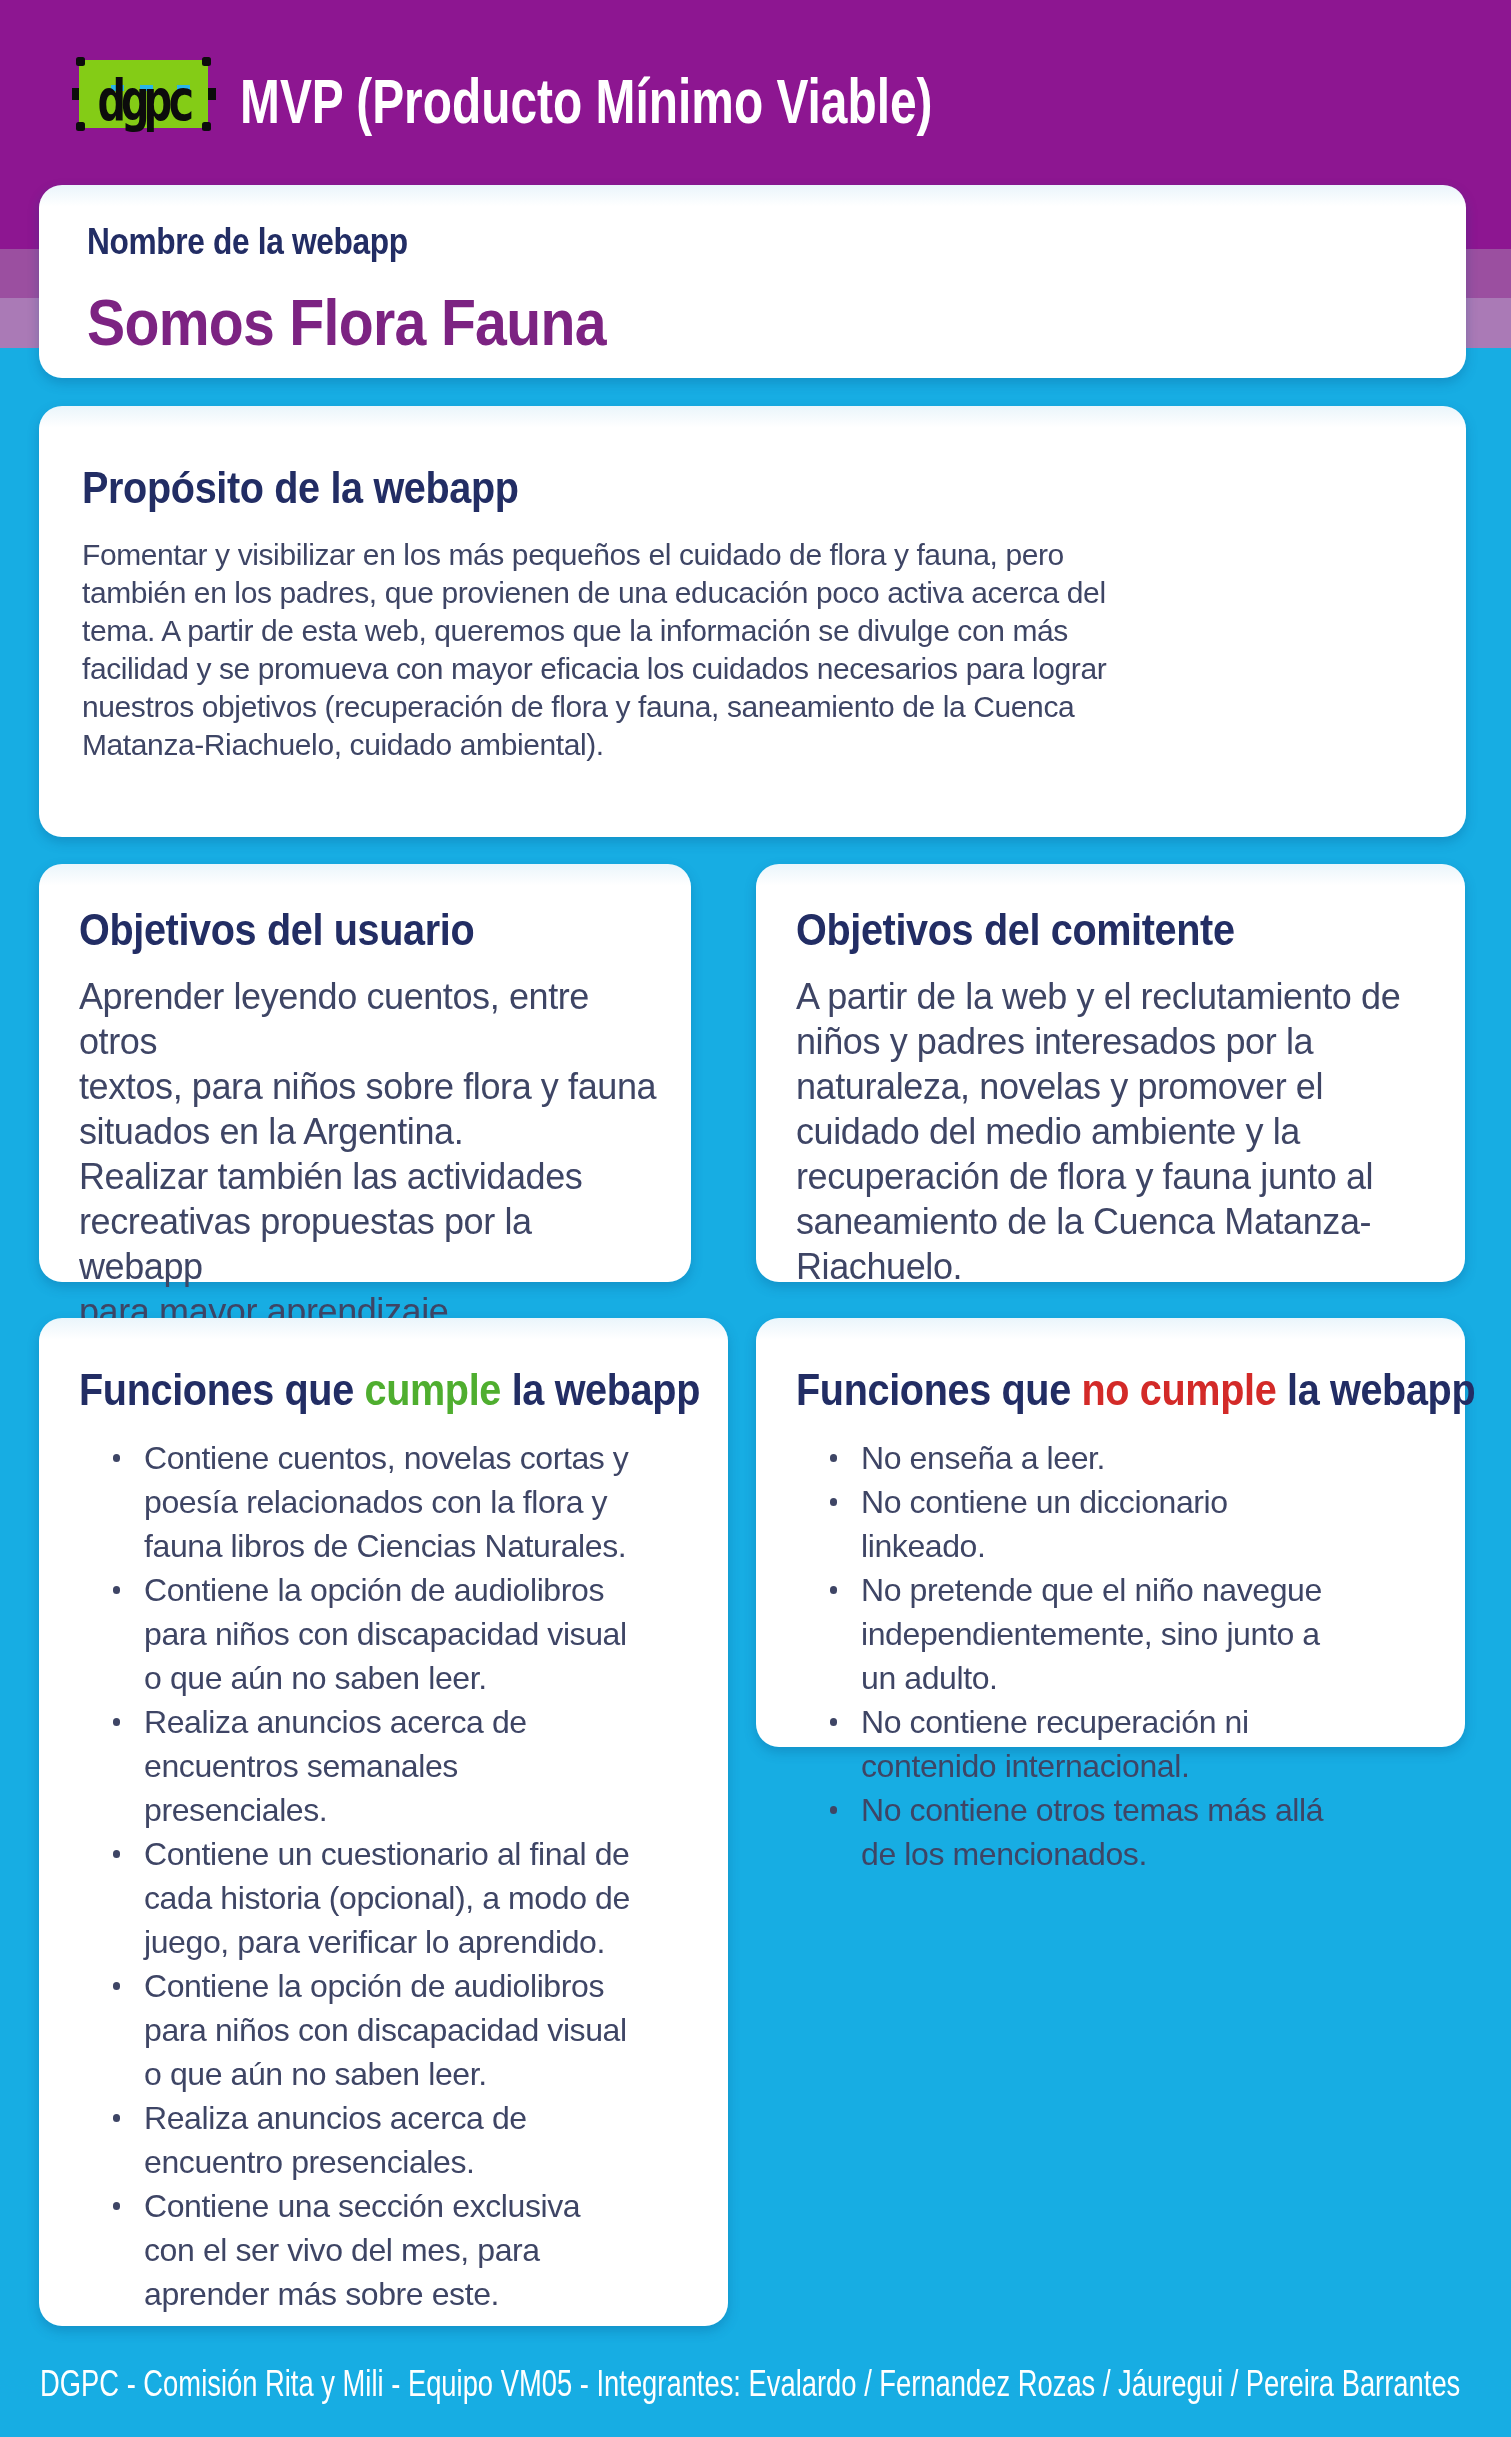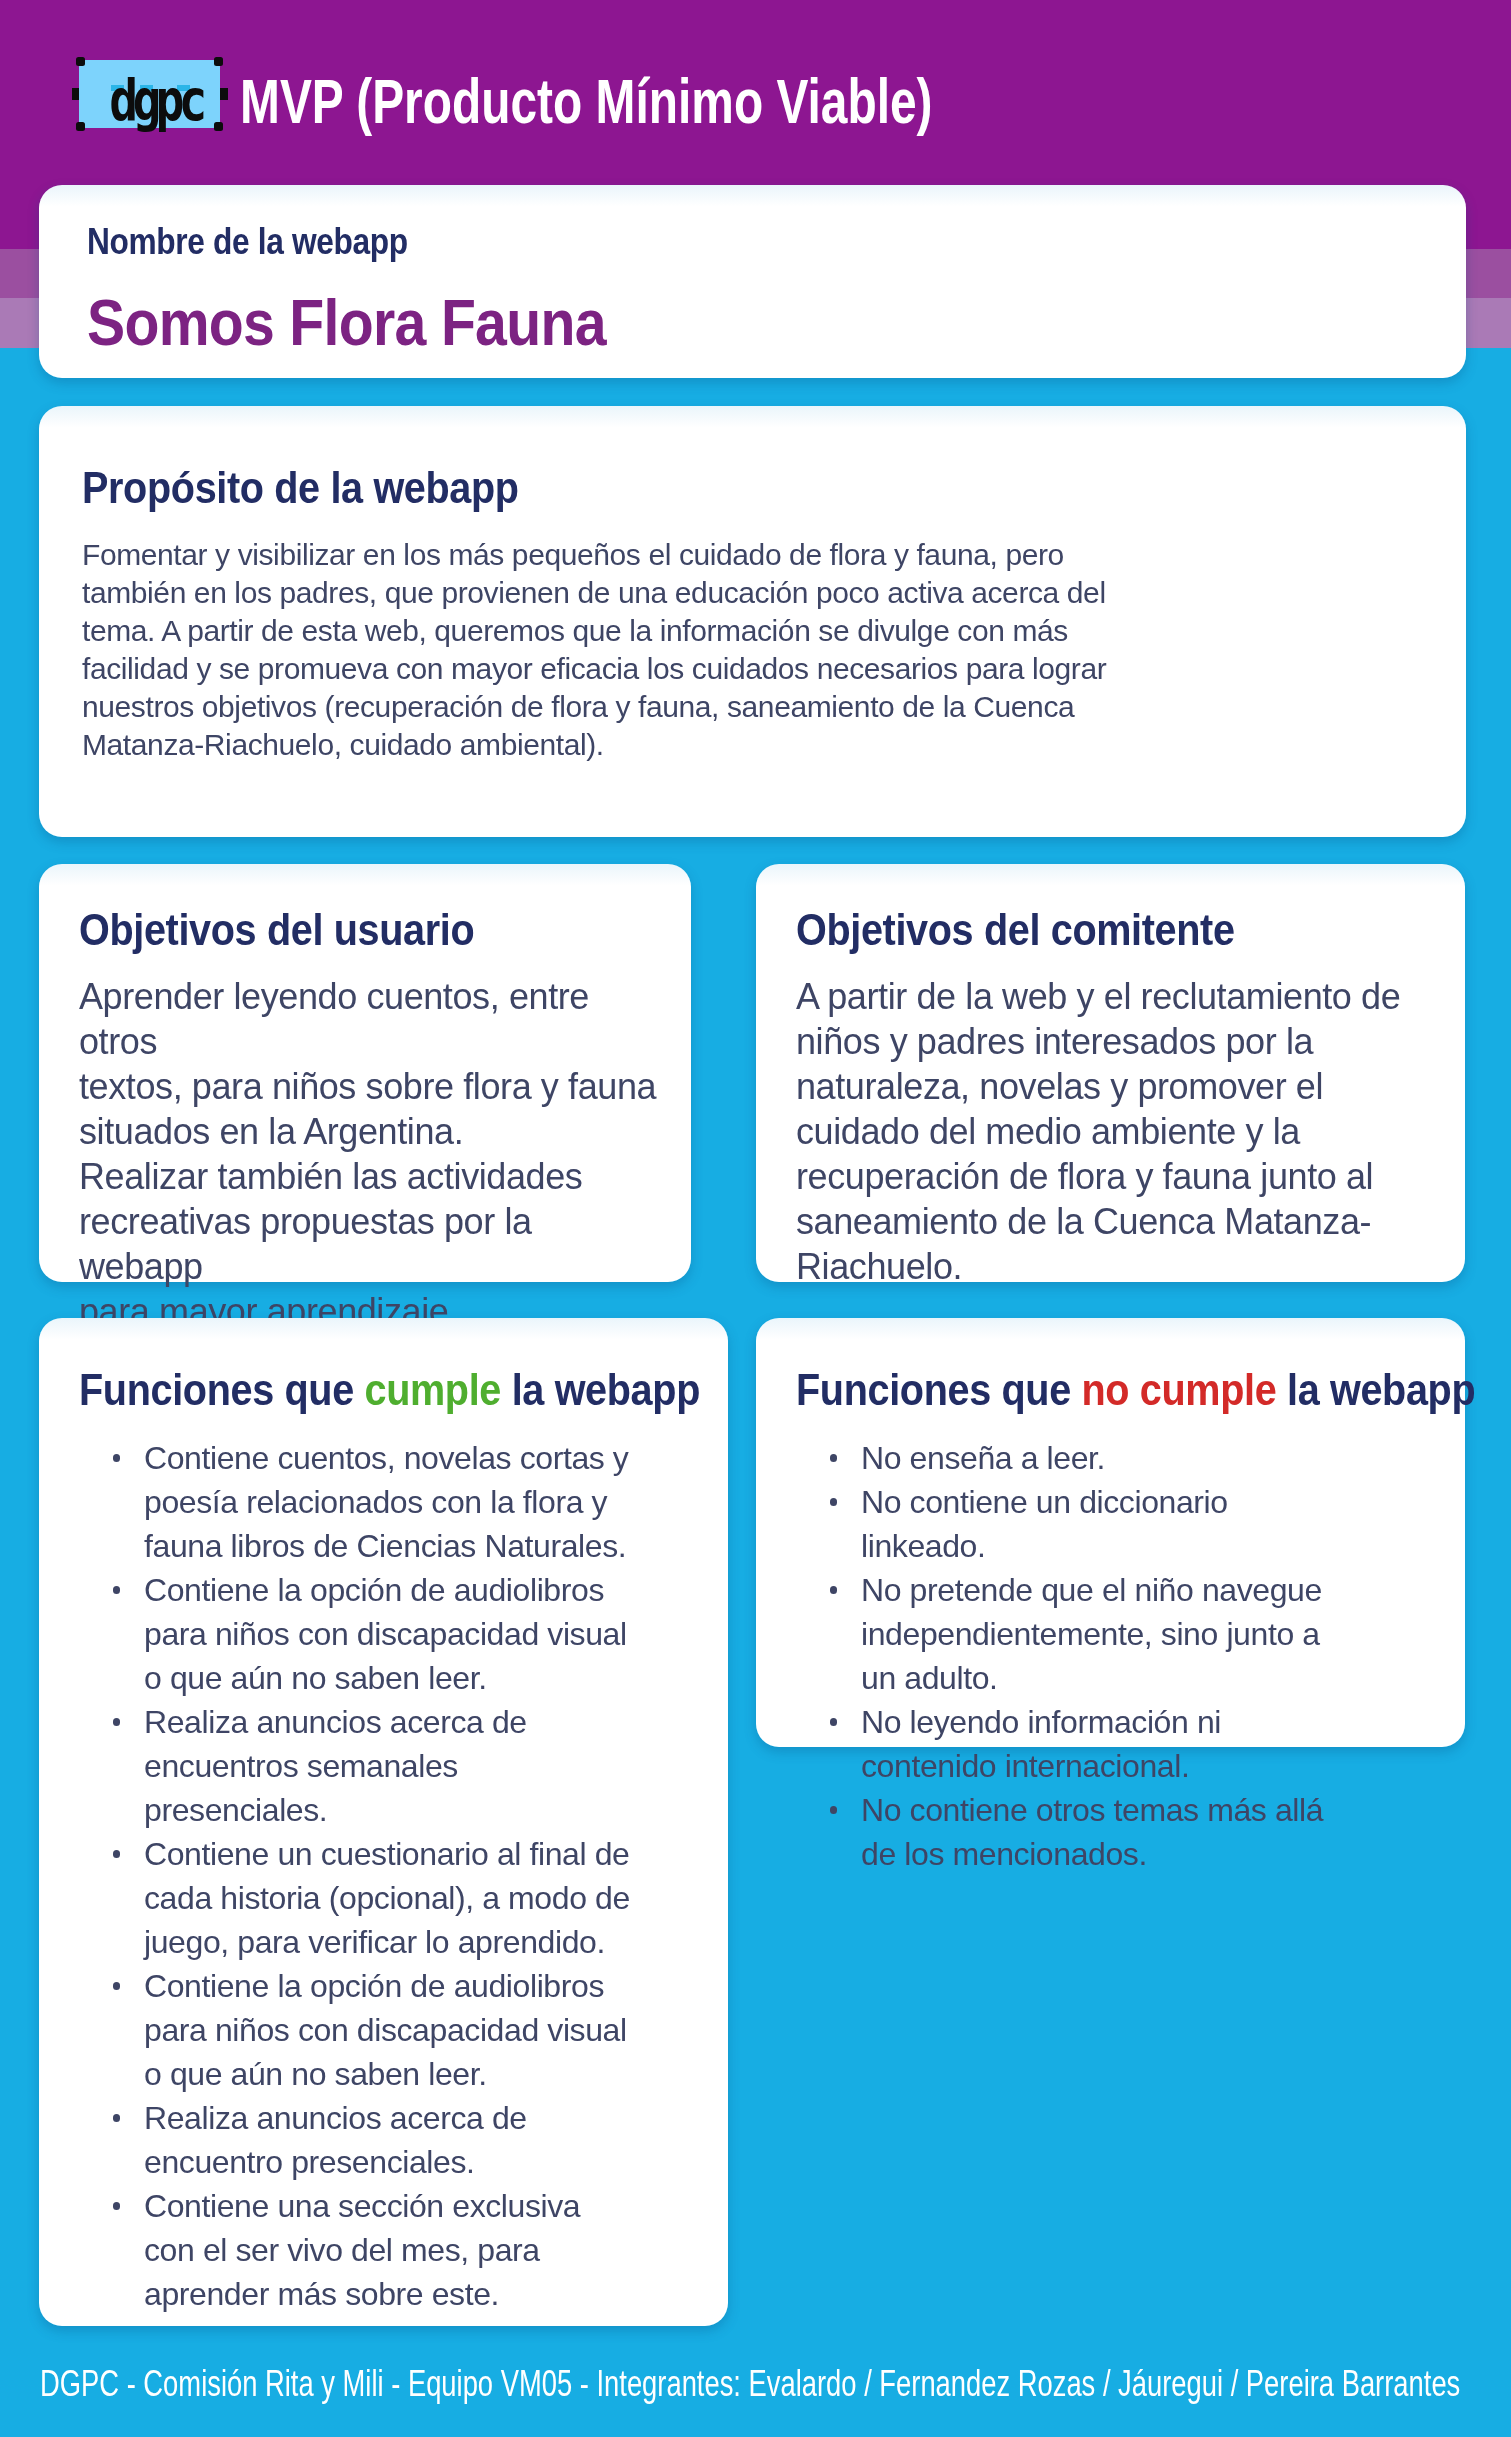--- a/index.html
+++ b/index.html
@@ -11,22 +11,22 @@
   }
   .band{position:absolute;left:0;width:1511px;}
   .band-purple{top:0;height:249px;background:#8d1691;}
   .stripe-mid{top:249px;height:50px;background:#9b4fa0;}
   .stripe-light{top:298px;height:50px;background:#aa7ab6;}
 
   
   .header{position:absolute;top:0;left:0;width:1511px;height:191px;}
   .logo{
     position:absolute;left:79px;top:60px;width:129px;height:68px;
-    background:#7dd3fc;border-radius:6.6px;
-    display:flex;align-items:center;justify-content:center;padding-left:12px;
+    background:#84cc16;border-radius:6.6px;
+    display:flex;align-items:center;justify-content:center;
   }
   .logo-text{
     font-family:"DejaVu Sans Mono","Liberation Mono",monospace;
     font-weight:bold;font-size:48px;color:#0c0c0c;
     letter-spacing:-5.8px;transform:scaleY(1.18);position:relative;z-index:2;
     margin-top:11.6px;
   }
   .logo-corner{position:absolute;width:9px;height:9px;background:#0c0c0c;border-radius:2.5px;}
   .lc-tl{left:-3.3px;top:-3.3px;} .lc-tr{right:-3.3px;top:-3.3px;}
   .lc-bl{left:-3.3px;bottom:-3.3px;} .lc-br{right:-3.3px;bottom:-3.3px;}
@@ -186,21 +186,21 @@
   <section class="card card-notfulfilled">
     <h2><span>Funciones que </span><span class="hl-red">no cumple</span><span> la webapp</span></h2>
     <ul class="bullets">
 
     <li>No enseña a leer.</li>
         <li>No contiene un diccionario
 linkeado.</li>
         <li>No pretende que el niño navegue
 independientemente, sino junto a
 un adulto.</li>
-        <li>No leyendo información ni
+        <li>No contiene recuperación ni
 contenido internacional.</li>
         <li>No contiene otros temas más allá
 de los mencionados.</li>
       </ul>
   </section>
 
   <div class="footer">DGPC - Comisión Rita y Mili - Equipo VM05 - Integrantes: Evalardo / Fernandez Rozas / Jáuregui / Pereira Barrantes</div>
 
 </div>
 

